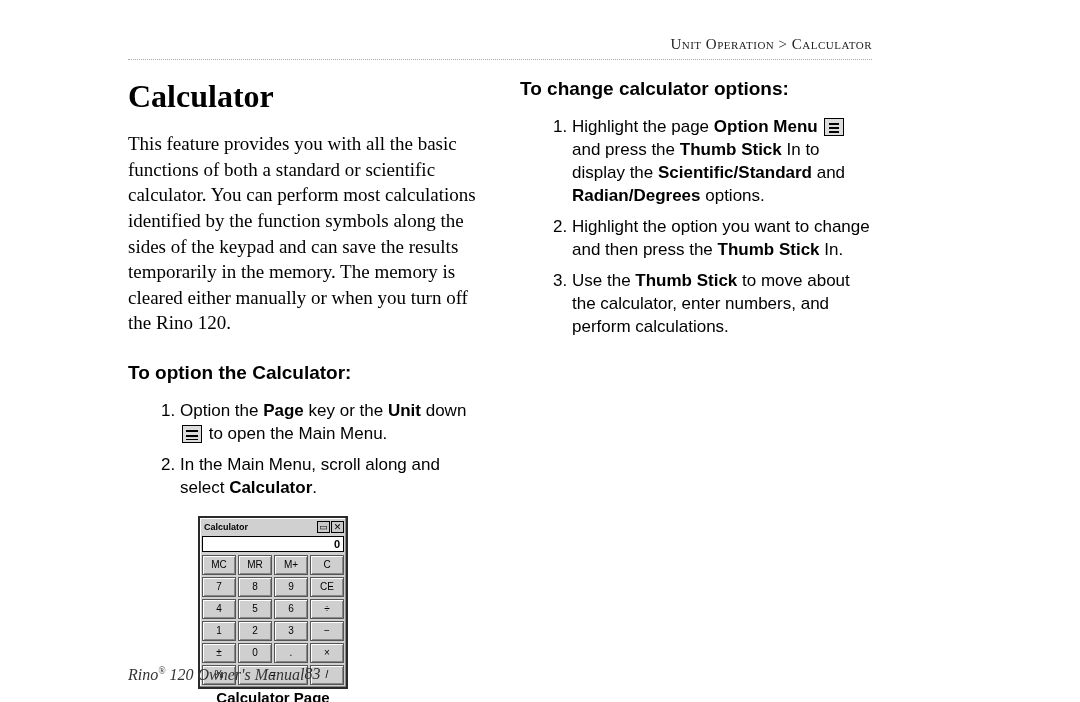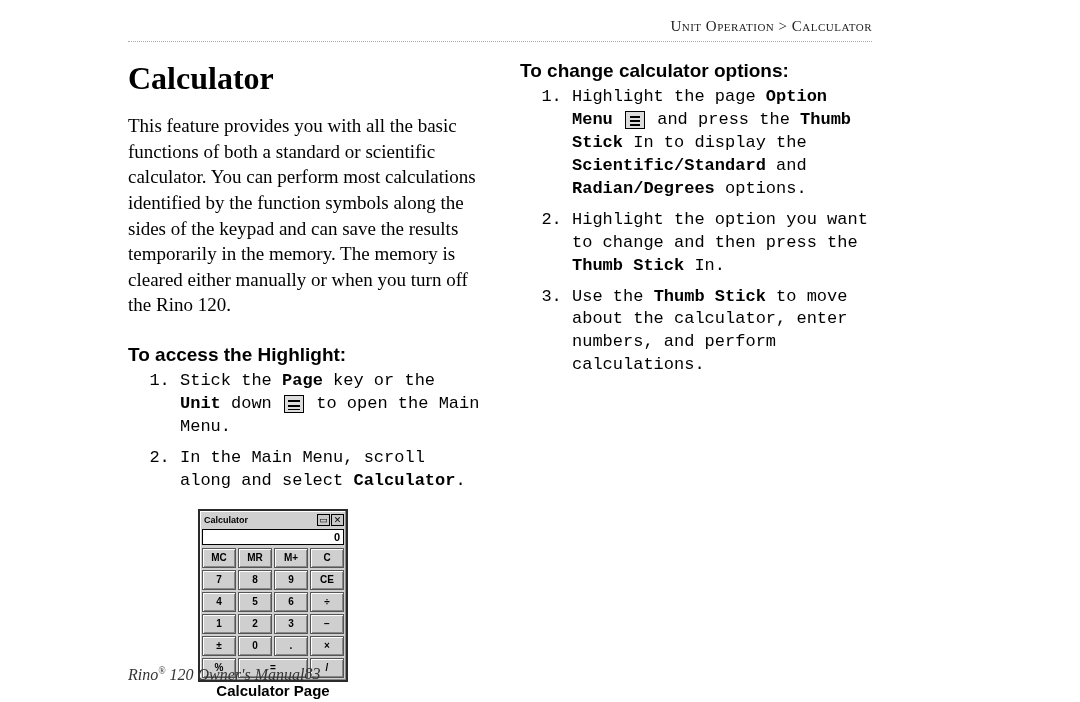--- a/index.html
+++ b/index.html
@@ -7,21 +7,21 @@
     padding: 0;
     background: #ffffff;
     width: 1080px;
     height: 702px;
     overflow: hidden;
   }
   .page {
     box-sizing: border-box;
     width: 916px;
     height: 702px;
-    padding: 18px 44px 20px 128px;
+    padding: 36px 44px 20px 128px;
     position: relative;
     font-family: Arial, Helvetica, sans-serif;
   }
   .breadcrumb {
     text-align: right;
     font-family: "Times New Roman", Times, serif;
     font-size: 15px;
     letter-spacing: 0.5px;
     color: #222;
     border-bottom: 1px dotted #aaa;
@@ -49,24 +49,24 @@
     line-height: 1.35;
     margin: 16px 0 26px 0;
   }
   h2.subhead {
     font-family: Arial, Helvetica, sans-serif;
     font-weight: bold;
     font-size: 19px;
     margin: 0 0 4px 0;
   }
   ol.steps {
-    font-family: Liberation Mono, monospace;
+    font-family: Liberation Sans, sans-serif;
     font-size: 17px;
     line-height: 1.35;
-    margin: 4px 0 16px 0;
+    margin: 16px 0 16px 0;
     padding-left: 52px;
   }
   ol.steps li {
     margin-bottom: 8px;
   }
   ol.steps b { font-weight: bold; }
   .inline-icon {
     display: inline-block;
     width: 20px;
     height: 18px;
@@ -169,21 +169,21 @@
     grid-template-columns: repeat(4, 34px);
     grid-auto-rows: 20px;
     gap: 2px;
   }
   .calc-btn {
     background: #cfcfcf;
     border: 1px solid #555;
     box-shadow: inset 1px 1px 0 #fff, inset -1px -1px 0 #888;
     font-family: Arial, Helvetica, sans-serif;
     font-size: 10px;
-    font-weight: bold;
+    font-weight: normal;
     display: flex;
     align-items: center;
     justify-content: center;
     box-sizing: border-box;
   }
   .calc-btn.wide { grid-column: span 2; }
 
   .footer {
     position: absolute;
     left: 128px;
@@ -206,24 +206,24 @@
   <div class="breadcrumb">
     <span>Unit Operation</span><span> &gt; </span><span>Calculator</span>
   </div>
 
   <div class="cols">
 
     <div class="col">
       <h1 class="title">Calculator</h1>
       <p class="intro">This feature provides you with all the basic functions of both a standard or scientific calculator. You can perform most calculations identified by the function symbols along the sides of the keypad and can save the results temporarily in the memory. The memory is cleared either manually or when you turn off the Rino 120.</p>
 
-      <h2 class="subhead">To access the Highlight:</h2>
+      <h2 class="subhead">To option the Calculator:</h2>
       <ol class="steps">
         <li>
-          <span>Stick the </span><b>Page</b><span> key or the </span><b>Unit</b><span> down </span><span class="inline-icon menu"><span></span></span><span> to open the Main Menu.</span>
+          <span>Option the </span><b>Page</b><span> key or the </span><b>Unit</b><span> down </span><span class="inline-icon menu"><span></span></span><span> to open the Main Menu.</span>
         </li>
         <li>
           <span>In the Main Menu, scroll along and select </span><b>Calculator</b><span>.</span>
         </li>
       </ol>
 
       <div class="calc-fig">
         <div class="calc">
           <div class="calc-titlebar">
             <div class="calc-title">Calculator</div>

